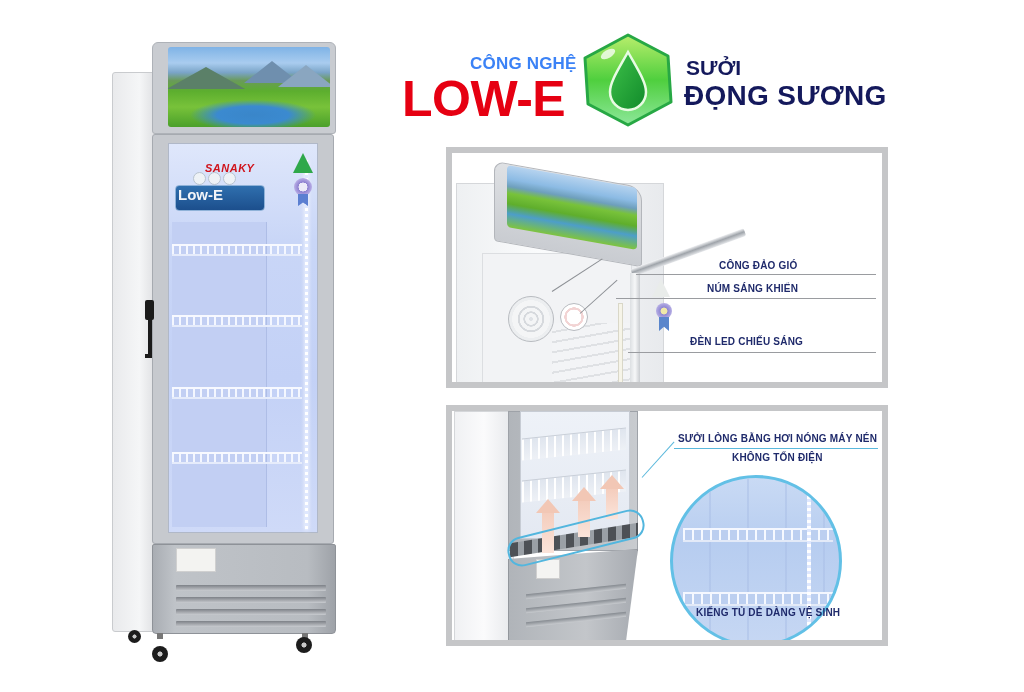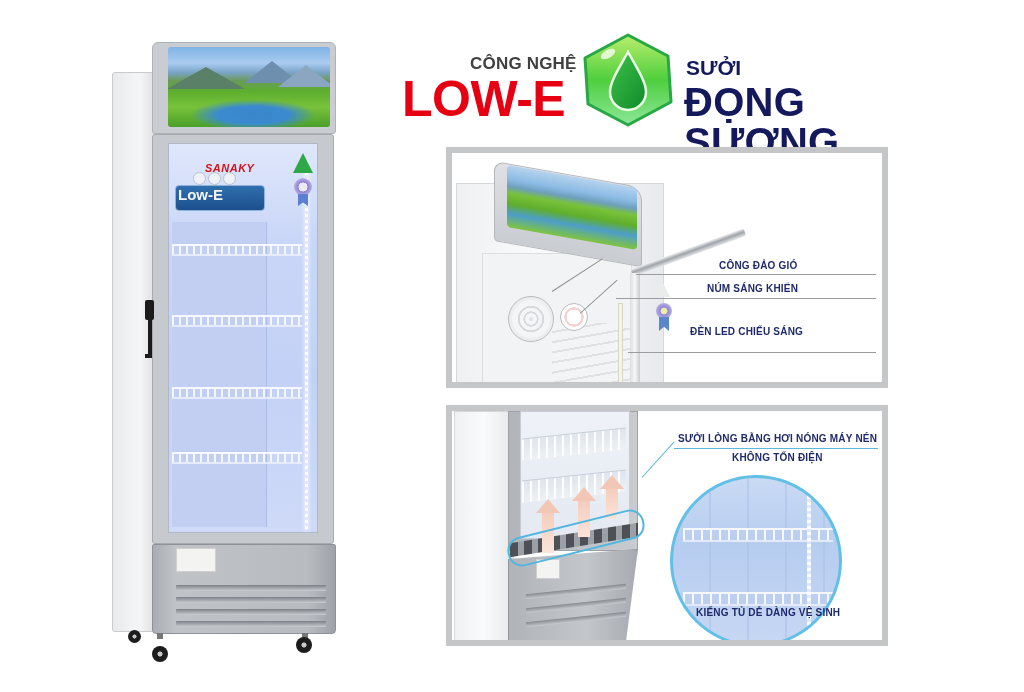--- a/index.html
+++ b/index.html
@@ -1,23 +1,23 @@
 <!DOCTYPE html>
 <html><head>
 <meta charset="utf-8">
 <style>
   * { box-sizing: border-box; margin: 0; padding: 0; }
   body { width: 1024px; height: 692px; background: #ffffff; position: relative; overflow: hidden; font-family: "Liberation Sans", "DejaVu Sans", sans-serif; }
   .abs { position: absolute; }
 
   
-  .hl-small { font-weight: 700; font-size: 17px; color: #404040; letter-spacing: 0.2px; }
+  .hl-small { font-weight: 700; font-size: 17px; color: #3b82f6; letter-spacing: 0.2px; }
   .hl-big-red { font-weight: 700; font-size: 50px; color: #e60012; letter-spacing: -0.5px; line-height: 1; }
   .hl-navy-small { font-weight: 700; font-size: 21px; color: #14195c; }
-  .hl-navy-big { font-weight: 700; font-size: 40px; color: #14195c; line-height: 1; letter-spacing: 0.3px; }
+  .hl-navy-big { font-weight: 700; font-size: 28px; color: #14195c; line-height: 1; letter-spacing: 0.3px; }
 
   
   .fr-side { left: 112px; top: 72px; width: 46px; height: 560px; background: linear-gradient(90deg,#e9eaec,#f5f6f7 60%,#dcdde0); border: 1px solid #c9cbce; border-radius: 3px; }
   .fr-canopy { left: 152px; top: 42px; width: 184px; height: 92px; background: #c9ccd1; border-radius: 6px 6px 3px 3px; border: 1px solid #aeb2b8; }
   .fr-canopy-img { left: 168px; top: 47px; width: 162px; height: 80px; border-radius: 3px; overflow: hidden;
      background:
        radial-gradient(ellipse 90px 22px at 85px 68px, #3a86c9 0%, #3b8ad0 40%, transparent 70%),
        linear-gradient(180deg,#7fb3e6 0%,#a9ccef 20%,#7aa4c7 32%,#6a9a5a 42%,#5cae2e 55%,#78c23a 75%,#4aa02a 100%); }
   .mtn { width:0;height:0;border-left:28px solid transparent;border-right:28px solid transparent;border-bottom:22px solid #6f8fae; }
   .fr-door { left: 152px; top: 134px; width: 182px; height: 410px; background: #c6c9ce; border: 1px solid #a6aab0; border-radius: 3px; }
@@ -170,21 +170,21 @@
   <div class="abs" style="left:207px;top:164px;width:10px;height:14px;background:#5a86cc;clip-path:polygon(0 0,100% 0,100% 100%,50% 70%,0 100%);"></div>
 
   <div class="abs callout-line" style="left:100px;top:138px;width:60px;transform:rotate(-33deg);"></div>
   <div class="abs rule" style="left:184px;top:121px;width:240px;"></div>
   <div class="abs callout-line" style="left:128px;top:160px;width:50px;transform:rotate(-42deg);"></div>
   <div class="abs rule" style="left:164px;top:145px;width:260px;"></div>
   <div class="abs rule" style="left:176px;top:199px;width:248px;"></div>
 
   <span class="abs feature-label" style="left:267px;top:107px;">CÔNG ĐẢO GIÓ</span>
   <span class="abs feature-label" style="left:255px;top:130px;">NÚM SÁNG KHIỂN</span>
-  <span class="abs feature-label" style="left:238px;top:173px;">ĐÈN LED CHIẾU SÁNG</span>
+  <span class="abs feature-label" style="left:238px;top:183px;">ĐÈN LED CHIẾU SÁNG</span>
 </div>
 
 <div class="abs panel" style="left:446px;top:405px;width:442px;height:241px;">
   <div class="abs bp-cabinet" style="left:2px;top:0;width:60px;height:240px;"></div>
   <div class="abs bp-door" style="left:56px;top:0;width:130px;height:140px;"></div>
   <div class="abs bp-glass" style="left:68px;top:0;width:110px;height:128px;"></div>
   <div class="abs bp-shelf" style="left:70px;top:22px;width:104px;"></div>
   <div class="abs bp-shelf" style="left:70px;top:64px;width:104px;"></div>
 
   <div class="abs bp-base" style="left:56px;top:138px;width:130px;height:100px;clip-path:polygon(0 10%,100% 0,90% 100%,0 100%);"></div>

